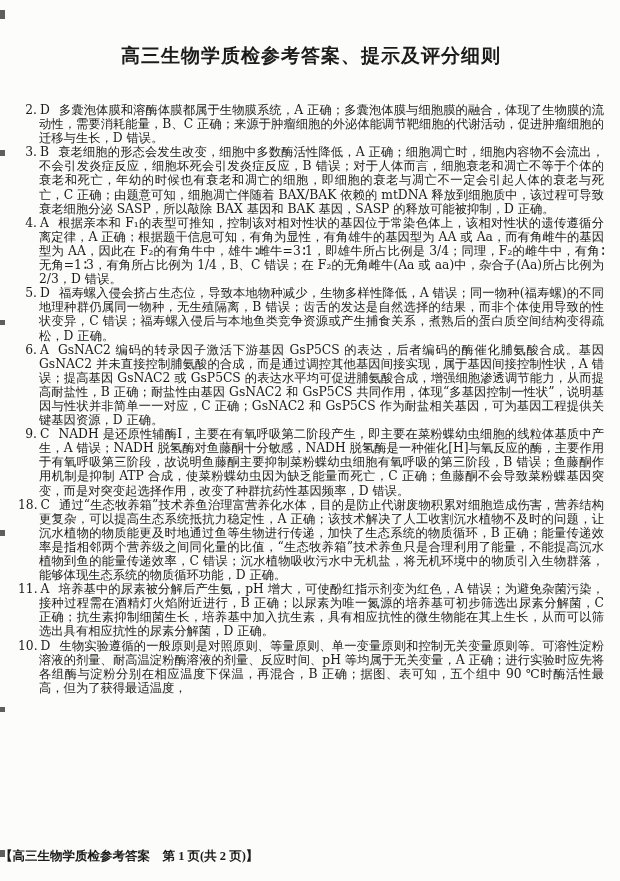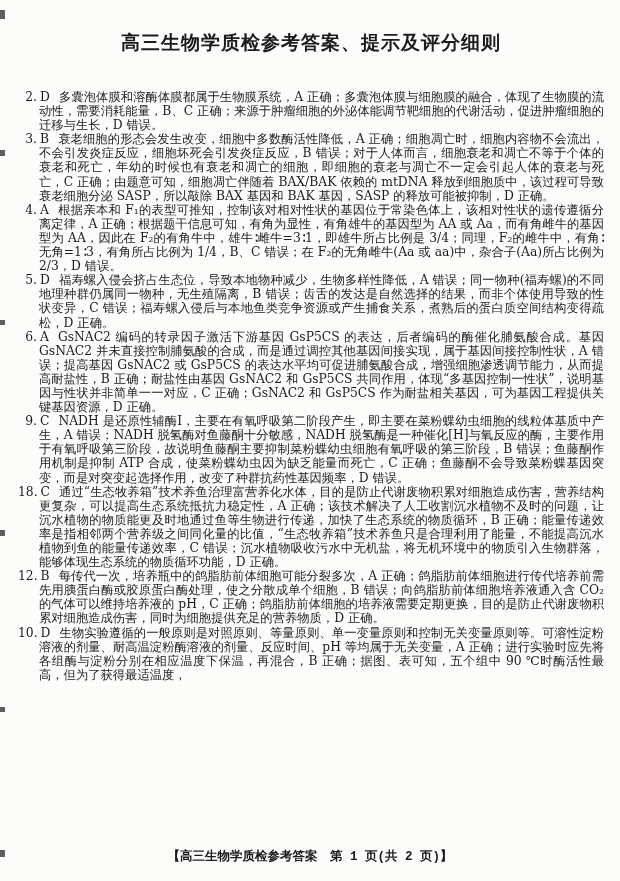--- a/index.html
+++ b/index.html
@@ -12,21 +12,21 @@
     position:relative;
     overflow:hidden;
   }
   .page { padding:30px 16px 0 18px; position:relative; }
   .title {
     text-align:center;
     font-family:"DejaVu Sans", sans-serif;
     font-weight:bold;
     font-size:19px;
     letter-spacing:1px;
-    margin-top:0;
+    margin-top:13px;
     margin-bottom:34px;
   }
   .answers {
     font-size:12.3px;
     line-height:14.1px;
     text-align:justify;
   }
   .item {
     padding-left:21px;
     text-indent:-21px;
@@ -35,22 +35,22 @@
     display:inline-block;
     min-width:19px;
     text-align:right;
     text-indent:0;
   }
   .ans { margin:0 9px 0 3px; }
   .footer {
     position:absolute;
     left:0; right:0;
     top:848px;
-    text-align:center;
-    font-family:Liberation Mono, monospace;
+    text-align:left;
+    font-family:Liberation Serif, serif;
     font-weight:bold;
     font-size:12.5px;
   }
   .scan-mark {
     position:absolute;
     left:0;
     width:5px;
     background:#2a2a2a;
     opacity:.75;
   }
@@ -69,18 +69,18 @@
   <h1 class="title">高三生物学质检参考答案、提示及评分细则</h1>
 
   <div class="answers">
     <div class="item"><span class="num">2.</span><span class="ans">D</span><span class="expl">多囊泡体膜和溶酶体膜都属于生物膜系统，A 正确；多囊泡体膜与细胞膜的融合，体现了生物膜的流动性，需要消耗能量，B、C 正确；来源于肿瘤细胞的外泌体能调节靶细胞的代谢活动，促进肿瘤细胞的迁移与生长，D 错误。</span></div>
     <div class="item"><span class="num">3.</span><span class="ans">B</span><span class="expl">衰老细胞的形态会发生改变，细胞中多数酶活性降低，A 正确；细胞凋亡时，细胞内容物不会流出，不会引发炎症反应，细胞坏死会引发炎症反应，B 错误；对于人体而言，细胞衰老和凋亡不等于个体的衰老和死亡，年幼的时候也有衰老和凋亡的细胞，即细胞的衰老与凋亡不一定会引起人体的衰老与死亡，C 正确；由题意可知，细胞凋亡伴随着 BAX/BAK 依赖的 mtDNA 释放到细胞质中，该过程可导致衰老细胞分泌 SASP，所以敲除 BAX 基因和 BAK 基因，SASP 的释放可能被抑制，D 正确。</span></div>
     <div class="item"><span class="num">4.</span><span class="ans">A</span><span class="expl">根据亲本和 F₁的表型可推知，控制该对相对性状的基因位于常染色体上，该相对性状的遗传遵循分离定律，A 正确；根据题干信息可知，有角为显性，有角雄牛的基因型为 AA 或 Aa，而有角雌牛的基因型为 AA，因此在 F₂的有角牛中，雄牛∶雌牛=3∶1，即雄牛所占比例是 3/4；同理，F₂的雌牛中，有角∶无角=1∶3，有角所占比例为 1/4，B、C 错误；在 F₂的无角雌牛(Aa 或 aa)中，杂合子(Aa)所占比例为 2/3，D 错误。</span></div>
     <div class="item"><span class="num">5.</span><span class="ans">D</span><span class="expl">福寿螺入侵会挤占生态位，导致本地物种减少，生物多样性降低，A 错误；同一物种(福寿螺)的不同地理种群仍属同一物种，无生殖隔离，B 错误；齿舌的发达是自然选择的结果，而非个体使用导致的性状变异，C 错误；福寿螺入侵后与本地鱼类竞争资源或产生捕食关系，煮熟后的蛋白质空间结构变得疏松，D 正确。</span></div>
     <div class="item"><span class="num">6.</span><span class="ans">A</span><span class="expl">GsNAC2 编码的转录因子激活下游基因 GsP5CS 的表达，后者编码的酶催化脯氨酸合成。基因 GsNAC2 并未直接控制脯氨酸的合成，而是通过调控其他基因间接实现，属于基因间接控制性状，A 错误；提高基因 GsNAC2 或 GsP5CS 的表达水平均可促进脯氨酸合成，增强细胞渗透调节能力，从而提高耐盐性，B 正确；耐盐性由基因 GsNAC2 和 GsP5CS 共同作用，体现“多基因控制一性状”，说明基因与性状并非简单一一对应，C 正确；GsNAC2 和 GsP5CS 作为耐盐相关基因，可为基因工程提供关键基因资源，D 正确。</span></div>
     <div class="item"><span class="num">9.</span><span class="ans">C</span><span class="expl">NADH 是还原性辅酶Ⅰ，主要在有氧呼吸第二阶段产生，即主要在菜粉蝶幼虫细胞的线粒体基质中产生，A 错误；NADH 脱氢酶对鱼藤酮十分敏感，NADH 脱氢酶是一种催化[H]与氧反应的酶，主要作用于有氧呼吸第三阶段，故说明鱼藤酮主要抑制菜粉蝶幼虫细胞有氧呼吸的第三阶段，B 错误；鱼藤酮作用机制是抑制 ATP 合成，使菜粉蝶幼虫因为缺乏能量而死亡，C 正确；鱼藤酮不会导致菜粉蝶基因突变，而是对突变起选择作用，改变了种群抗药性基因频率，D 错误。</span></div>
     <div class="item"><span class="num">18.</span><span class="ans">C</span><span class="expl">通过“生态牧养箱”技术养鱼治理富营养化水体，目的是防止代谢废物积累对细胞造成伤害，营养结构更复杂，可以提高生态系统抵抗力稳定性，A 正确；该技术解决了人工收割沉水植物不及时的问题，让沉水植物的物质能更及时地通过鱼等生物进行传递，加快了生态系统的物质循环，B 正确；能量传递效率是指相邻两个营养级之间同化量的比值，“生态牧养箱”技术养鱼只是合理利用了能量，不能提高沉水植物到鱼的能量传递效率，C 错误；沉水植物吸收污水中无机盐，将无机环境中的物质引入生物群落，能够体现生态系统的物质循环功能，D 正确。</span></div>
-    <div class="item"><span class="num">12.</span><span class="ans">B</span><span class="expl">每传代一次，培养瓶中的鸽脂肪前体细胞可能分裂多次，A 正确；鸽脂肪前体细胞进行传代培养前需先用胰蛋白酶或胶原蛋白酶处理，使之分散成单个细胞，B 错误；向鸽脂肪前体细胞培养液通入含 CO₂ 的气体可以维持培养液的 pH，C 正确；鸽脂肪前体细胞的培养液需要定期更换，目的是防止代谢废物积累对细胞造成伤害，同时为细胞提供充足的营养物质，D 正确。</span></div>
+    <div class="item"><span class="num">11.</span><span class="ans">A</span><span class="expl">培养基中的尿素被分解后产生氨，pH 增大，可使酚红指示剂变为红色，A 错误；为避免杂菌污染，接种过程需在酒精灯火焰附近进行，B 正确；以尿素为唯一氮源的培养基可初步筛选出尿素分解菌，C 正确；抗生素抑制细菌生长，培养基中加入抗生素，具有相应抗性的微生物能在其上生长，从而可以筛选出具有相应抗性的尿素分解菌，D 正确。</span></div>
     <div class="item"><span class="num">10.</span><span class="ans">D</span><span class="expl">生物实验遵循的一般原则是对照原则、等量原则、单一变量原则和控制无关变量原则等。可溶性淀粉溶液的剂量、耐高温淀粉酶溶液的剂量、反应时间、pH 等均属于无关变量，A 正确；进行实验时应先将各组酶与淀粉分别在相应温度下保温，再混合，B 正确；据图、表可知，五个组中 90 ℃时酶活性最高，但为了获得最适温度，</span></div>
   </div>
 </div>
 
 <div class="footer">【高三生物学质检参考答案　第 1 页(共 2 页)】</div>
 
 </body></html>

